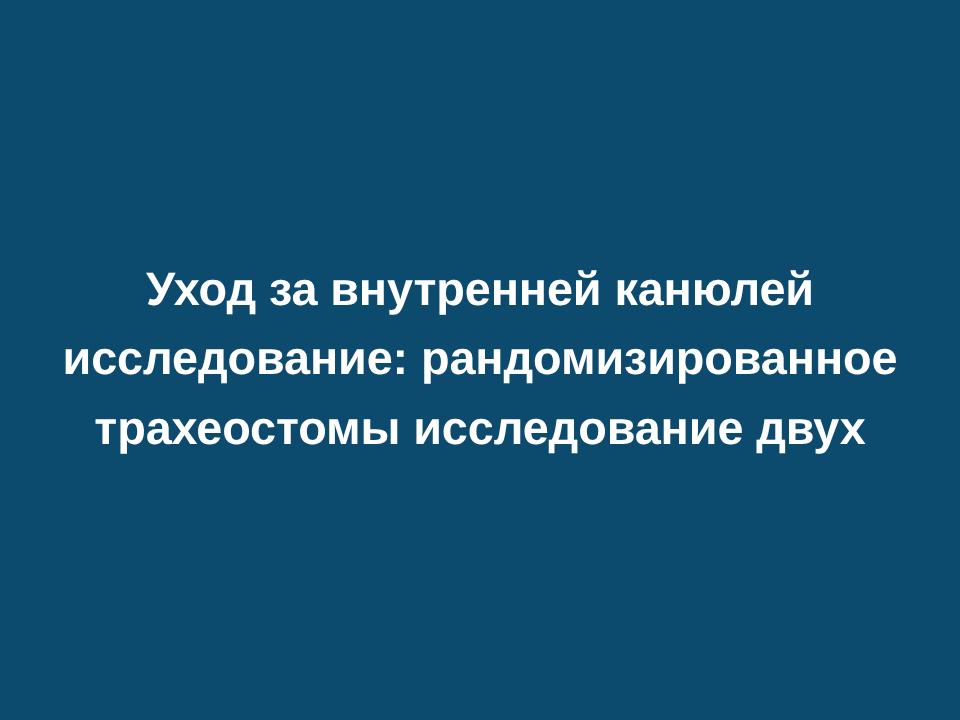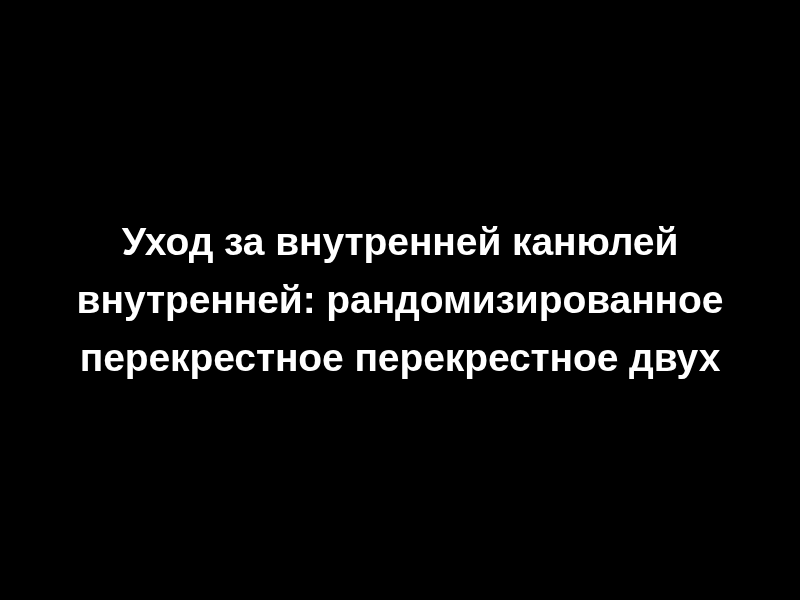--- a/index.html
+++ b/index.html
@@ -15,21 +15,21 @@
     background: #2b96f0;
     font-family: "Liberation Sans", "DejaVu Sans", sans-serif;
     -webkit-font-smoothing: antialiased;
   }
 
   .card {
     position: relative;
     box-sizing: border-box;
     width: 800px;
     height: 600px;
-    background: #000000;
+    background: #0c4a6e;
     display: flex;
     flex-direction: column;
     align-items: center;
     justify-content: center;
   }
 
   .title-block {
     width: 740px;
     margin: 0;
     padding: 0;
@@ -50,17 +50,17 @@
     text-rendering: optimizeLegibility;
   }
 </style>
 </head>
 <body>
 
 <div class="card">
 
   <div class="title-block">
     <span class="title-line">Уход за внутренней канюлей</span>
-    <span class="title-line">внутренней: рандомизированное</span>
-    <span class="title-line">перекрестное перекрестное двух</span>
+    <span class="title-line">исследование: рандомизированное</span>
+    <span class="title-line">трахеостомы исследование двух</span>
   </div>
 
 </div>
 
 </body></html>

